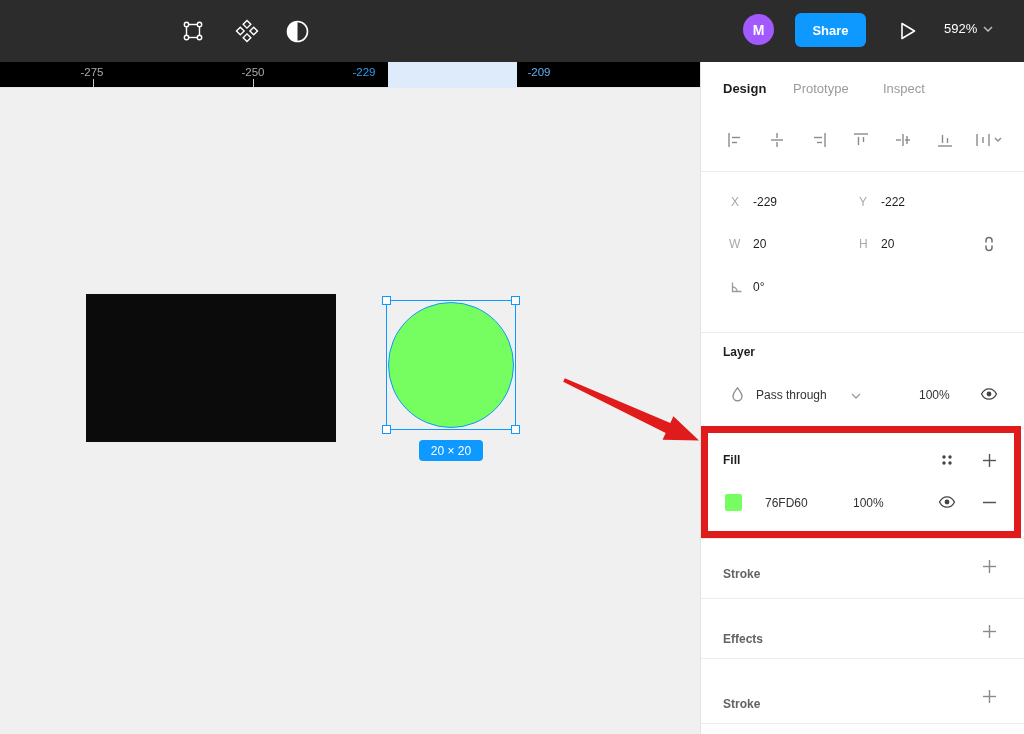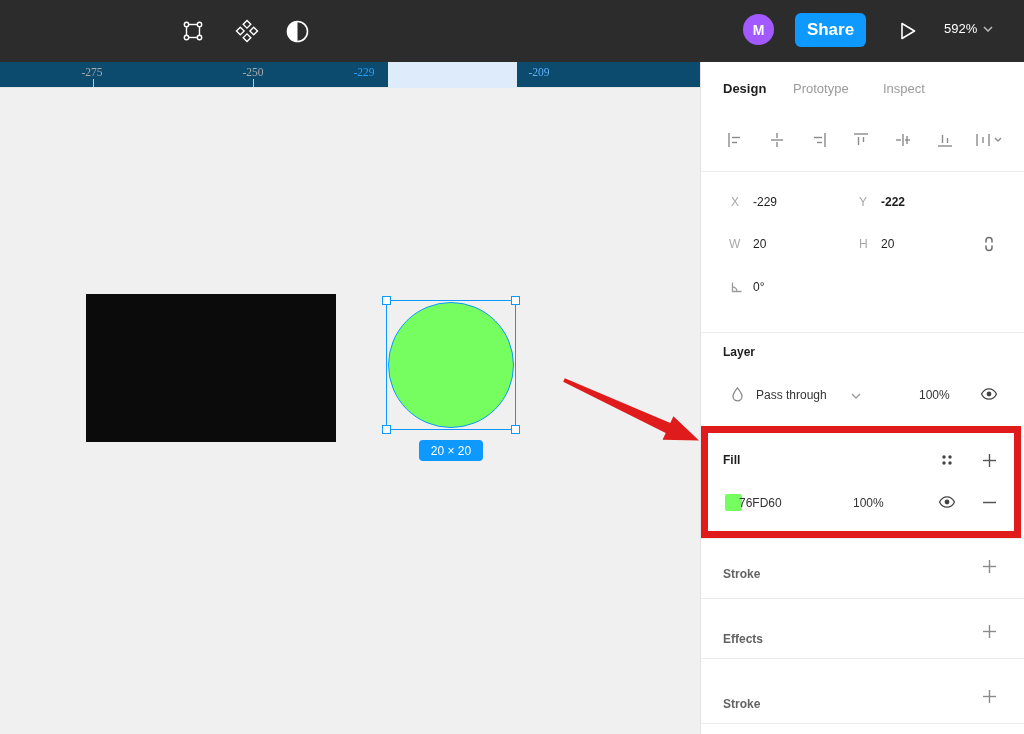--- a/index.html
+++ b/index.html
@@ -3,26 +3,26 @@
 <meta charset="utf-8">
 <style>
   * { margin:0; padding:0; box-sizing:border-box; }
   html,body { width:1024px; height:734px; }
   body { font-family:"Liberation Sans", sans-serif; position:relative; background:#fff; overflow:hidden; }
 
   
   .toolbar { position:absolute; left:0; top:0; width:1024px; height:62px; background:#2c2c2c; }
   .tool-icon { position:absolute; top:19px; width:24px; height:24px; display:flex; align-items:center; justify-content:center; cursor:pointer; }
   .avatar { position:absolute; left:743px; top:14px; width:31px; height:31px; border-radius:50%; color:#fff; font-size:14px; font-weight:600; display:flex; align-items:center; justify-content:center; }
-  .share-btn { position:absolute; left:795px; top:13px; width:71px; height:34px; border:none; border-radius:6px; color:#fff; font-size:17px; font-weight:600; font-family:"Liberation Sans",sans-serif; cursor:pointer; }
+  .share-btn { position:absolute; left:795px; top:13px; width:71px; height:34px; border:none; border-radius:6px; color:#fff; font-size:13px; font-weight:600; font-family:"Liberation Sans",sans-serif; cursor:pointer; }
   .play-wrap { position:absolute; left:896px; top:19px; width:24px; height:24px; display:flex; align-items:center; justify-content:center; }
   .zoom-ctl { position:absolute; left:944px; top:21px; color:#fff; font-size:13px; display:flex; align-items:center; gap:6px; cursor:pointer; }
 
   
-  .ruler { position:absolute; left:0; top:62px; width:700px; height:26px; background:#0c4a6e; border-bottom:1px solid #e6e6e6;font-family:Liberation Serif, serif; }
+  .ruler { position:absolute; left:0; top:62px; width:700px; height:26px; background:#000000; border-bottom:1px solid #e6e6e6; }
   .ruler-highlight { position:absolute; left:388px; top:0; width:129px; height:26px; background:#ddebfb; }
   .ruler-num { position:absolute; top:4px; font-size:11.5px; color:#ababab; transform:translateX(-50%); }
   .ruler-num.sel { color:#2a9df4; }
   .ruler-num.sel2 { color:#5fb0f9; }
   .ruler-tick { position:absolute; bottom:0; width:1px; height:8px; background:#c9c9c9; }
 
   
   .canvas { position:absolute; left:0; top:88px; width:700px; height:646px; background:#f0f0f0; }
   .black-rect { position:absolute; left:86px; top:206px; width:250px; height:148px; background:#0b0b0b; }
   .sel-box { position:absolute; left:386px; top:212px; width:130px; height:130px; border:1px solid #0d99ff; }
@@ -182,21 +182,21 @@
         </svg>
     </div>
   </div>
 
   <div class="divider" style="top:109px;"></div>
 
   <div>
     <span class="prop-label" style="left:30px; top:133px;">X</span>
     <span class="prop-value" style="left:52px; top:133px;">-229</span>
     <span class="prop-label" style="left:158px; top:133px;">Y</span>
-    <span class="prop-value" style="left:180px; top:133px;font-weight:bold;">-222</span>
+    <span class="prop-value" style="left:180px; top:133px;">-222</span>
 
     <span class="prop-label" style="left:28px; top:175px;">W</span>
     <span class="prop-value" style="left:52px; top:175px;">20</span>
     <span class="prop-label" style="left:158px; top:175px;">H</span>
     <span class="prop-value" style="left:180px; top:175px;">20</span>
     <div class="icon-btn" style="left:276px; top:170px;">
       <svg width="16" height="18" viewBox="0 0 16 18" fill="none" stroke="#6f6f6f" stroke-width="1.5" stroke-linecap="round">
         <path d="M5 7 V5.5 a3 3 0 0 1 6 0 V7"></path>
         <path d="M5 11 v1.5 a3 3 0 0 0 6 0 V11"></path>
       </svg>
@@ -246,21 +246,21 @@
         </svg>
     </div>
     <div class="icon-btn" style="left:276px; top:386px;">
       <svg width="15" height="15" viewBox="0 0 15 15" stroke="#555" stroke-width="1.4">
           <line x1="7.5" y1="1" x2="7.5" y2="14"></line>
           <line x1="1" y1="7.5" x2="14" y2="7.5"></line>
         </svg>
     </div>
 
     <div style="position: absolute; left: 24px; top: 432px; width: 17px; height: 17px; border-radius: 2px; background: rgb(118, 253, 96);"></div>
-    <span class="row-text" style="left:38px; top:434px;">76FD60</span>
+    <span class="row-text" style="left:64px; top:434px;">76FD60</span>
     <span class="row-text" style="left:152px; top:434px;">100%</span>
     <div class="icon-btn" style="left:234px; top:428px;">
       <svg width="18" height="14" viewBox="0 0 18 14" fill="none" stroke="#444" stroke-width="1.3">
         <path d="M1.5 7 C3.5 3 6 1.8 9 1.8 C12 1.8 14.5 3 16.5 7 C14.5 11 12 12.2 9 12.2 C6 12.2 3.5 11 1.5 7 Z"></path>
         <circle cx="9" cy="7" r="2.4" fill="#444" stroke="none"></circle>
       </svg>
     </div>
     <div class="icon-btn" style="left:276px; top:428px;">
       <svg width="15" height="15" viewBox="0 0 15 15" stroke="#555" stroke-width="1.5">
           <line x1="1" y1="7.5" x2="14" y2="7.5"></line>

